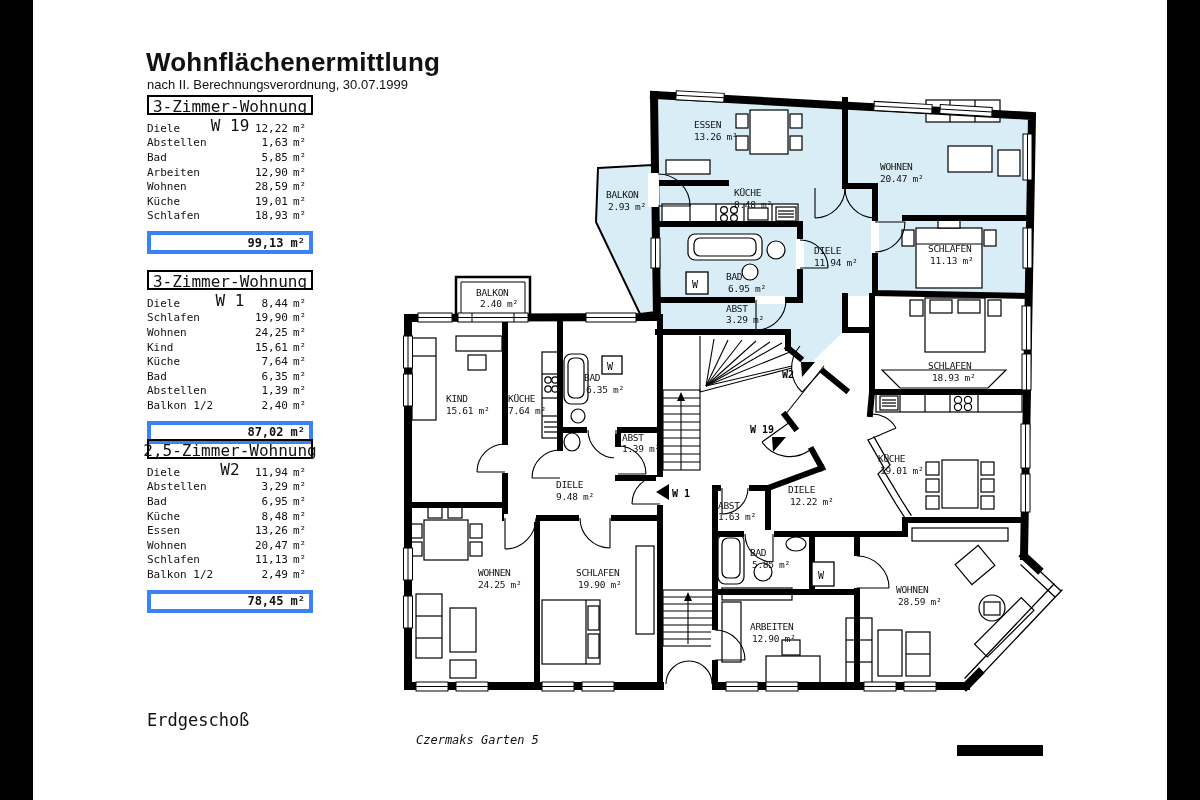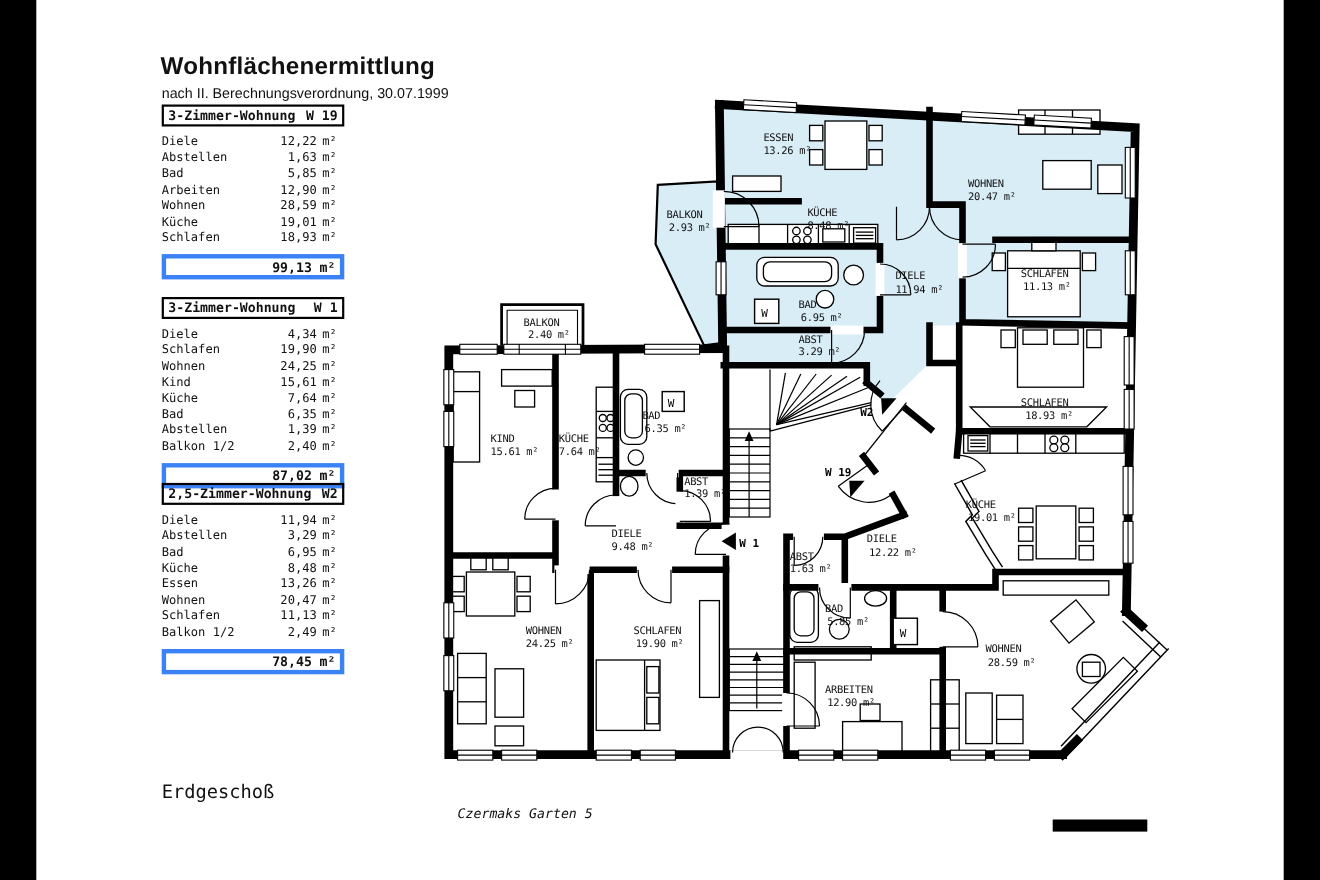--- a/index.html
+++ b/index.html
@@ -1,26 +1,26 @@
 <!DOCTYPE html>
 <html><head>
 <meta charset="utf-8">
 <style>
   html,body{margin:0;padding:0;}
   body{width:1200px;height:800px;background:#fff;position:relative;overflow:hidden;
        font-family:"DejaVu Sans Mono",monospace;color:#111;}
   .edgebar{position:absolute;top:0;bottom:0;width:33px;background:#000;}
   .edgebar.left{left:0;} .edgebar.right{right:0;}
   .title{position:absolute;left:146px;top:47px;font-family:"Liberation Sans",sans-serif;
-         font-weight:bold;font-size:22px;letter-spacing:0.2px;white-space:nowrap;}
+         font-weight:bold;font-size:26px;letter-spacing:0.2px;white-space:nowrap;}
   .subtitle{position:absolute;left:147px;top:77px;font-family:"Liberation Sans",sans-serif;
          font-size:13px;white-space:nowrap;}
   .tbl{position:absolute;left:147px;width:166px;}
   .t-head{border:2px solid #000;height:16px;display:flex;justify-content:space-between;
-          align-items:center;padding:0 4px;font-size:12px;font-weight:bold;white-space:nowrap;}
+          align-items:center;padding:0 4px;font-size:16px;font-weight:normal;white-space:nowrap;flex-direction:column;}
   .rows{margin-top:6px;}
   .row{display:flex;height:14.6px;font-size:11px;align-items:center;white-space:nowrap;}
   .row .lbl{flex:1;}
   .row .val{width:44px;text-align:right;}
   .row .unit{width:20px;margin-left:5px;}
   .t-total{border:4px solid #3b82f6;height:15px;margin-top:8px;display:flex;justify-content:flex-end;
            align-items:center;font-size:12px;font-weight:bold;padding:0 4px;}
   .t-total .val{margin-right:7px;}
   .footer-floor{position:absolute;left:147px;top:710px;font-size:17px;white-space:nowrap;}
   .footer-address{position:absolute;left:416px;top:733px;font-size:12px;white-space:nowrap;font-style:italic;}
@@ -88,21 +88,21 @@
 </div>
 
 <div class="tbl" style="top:270px">
   <div class="t-head">
     <span>3-Zimmer-Wohnung</span>
     <span>W 1</span>
   </div>
   <div class="rows">
     <div class="row">
         <span class="lbl">Diele</span>
-        <span class="val">4,34</span>
+        <span class="val">8,44</span>
         <span class="unit">m²</span>
       </div>
     <div class="row">
         <span class="lbl">Schlafen</span>
         <span class="val">19,90</span>
         <span class="unit">m²</span>
       </div>
     <div class="row">
         <span class="lbl">Wohnen</span>
         <span class="val">24,25</span>

